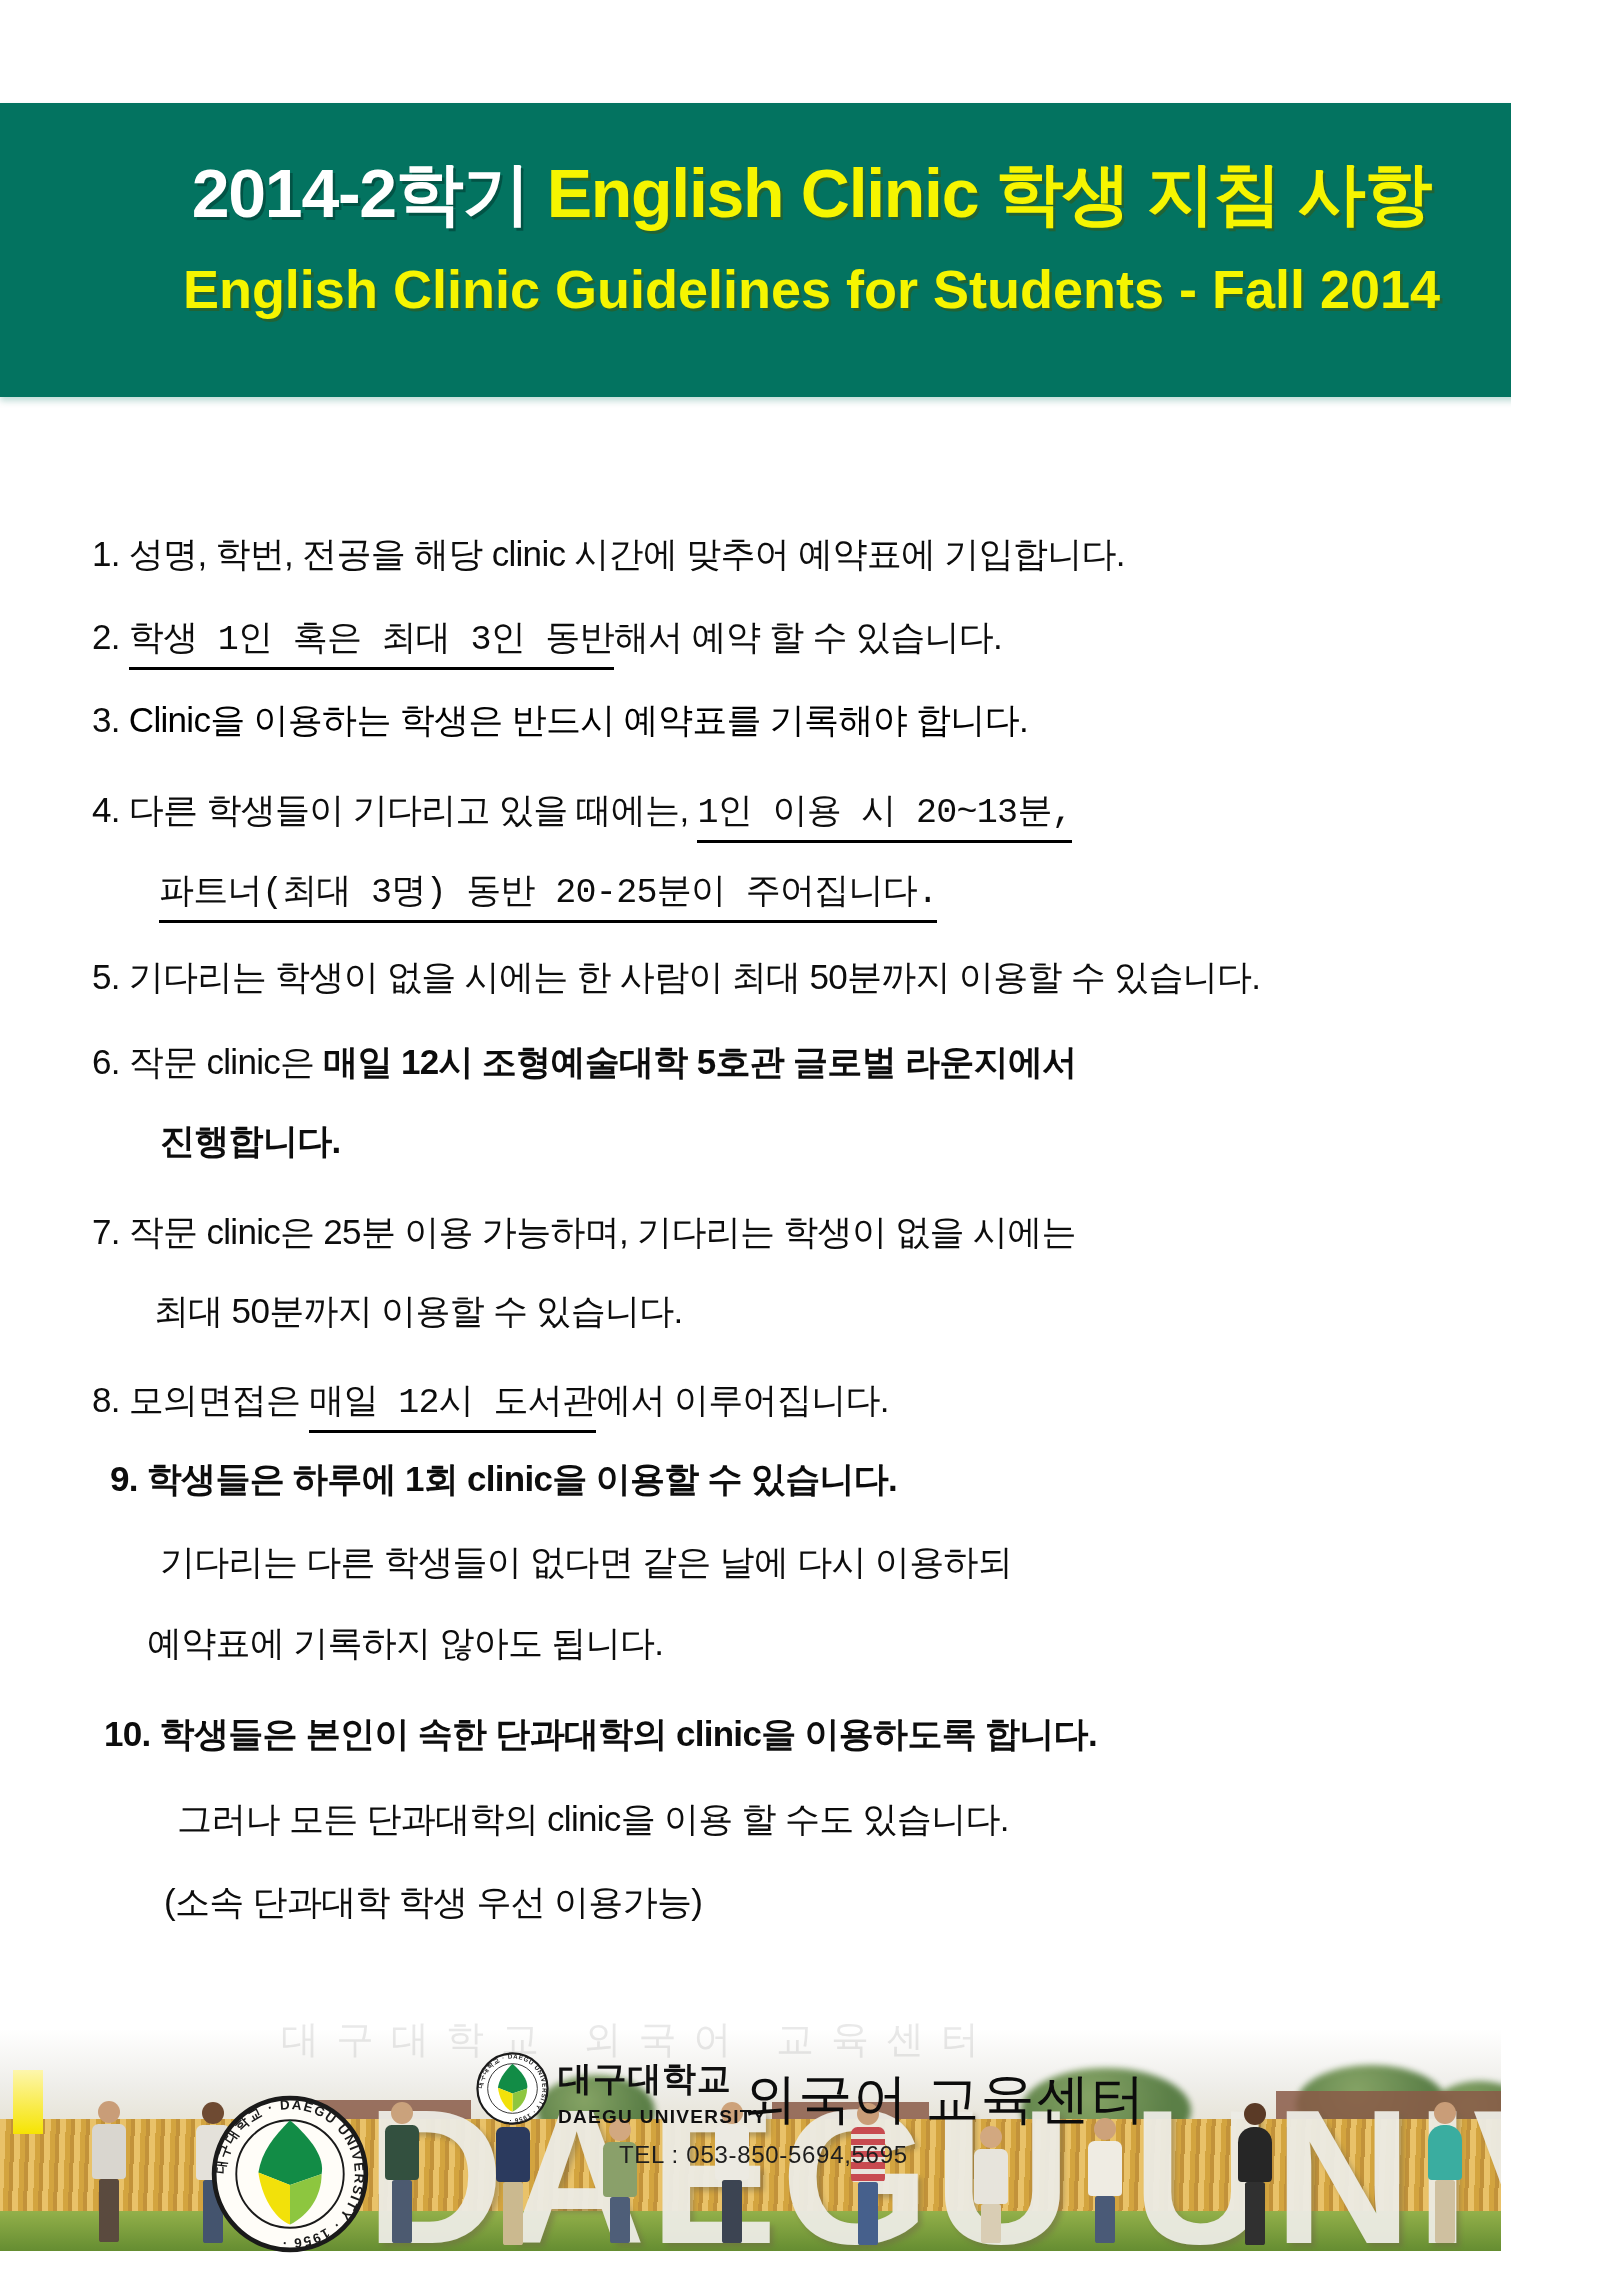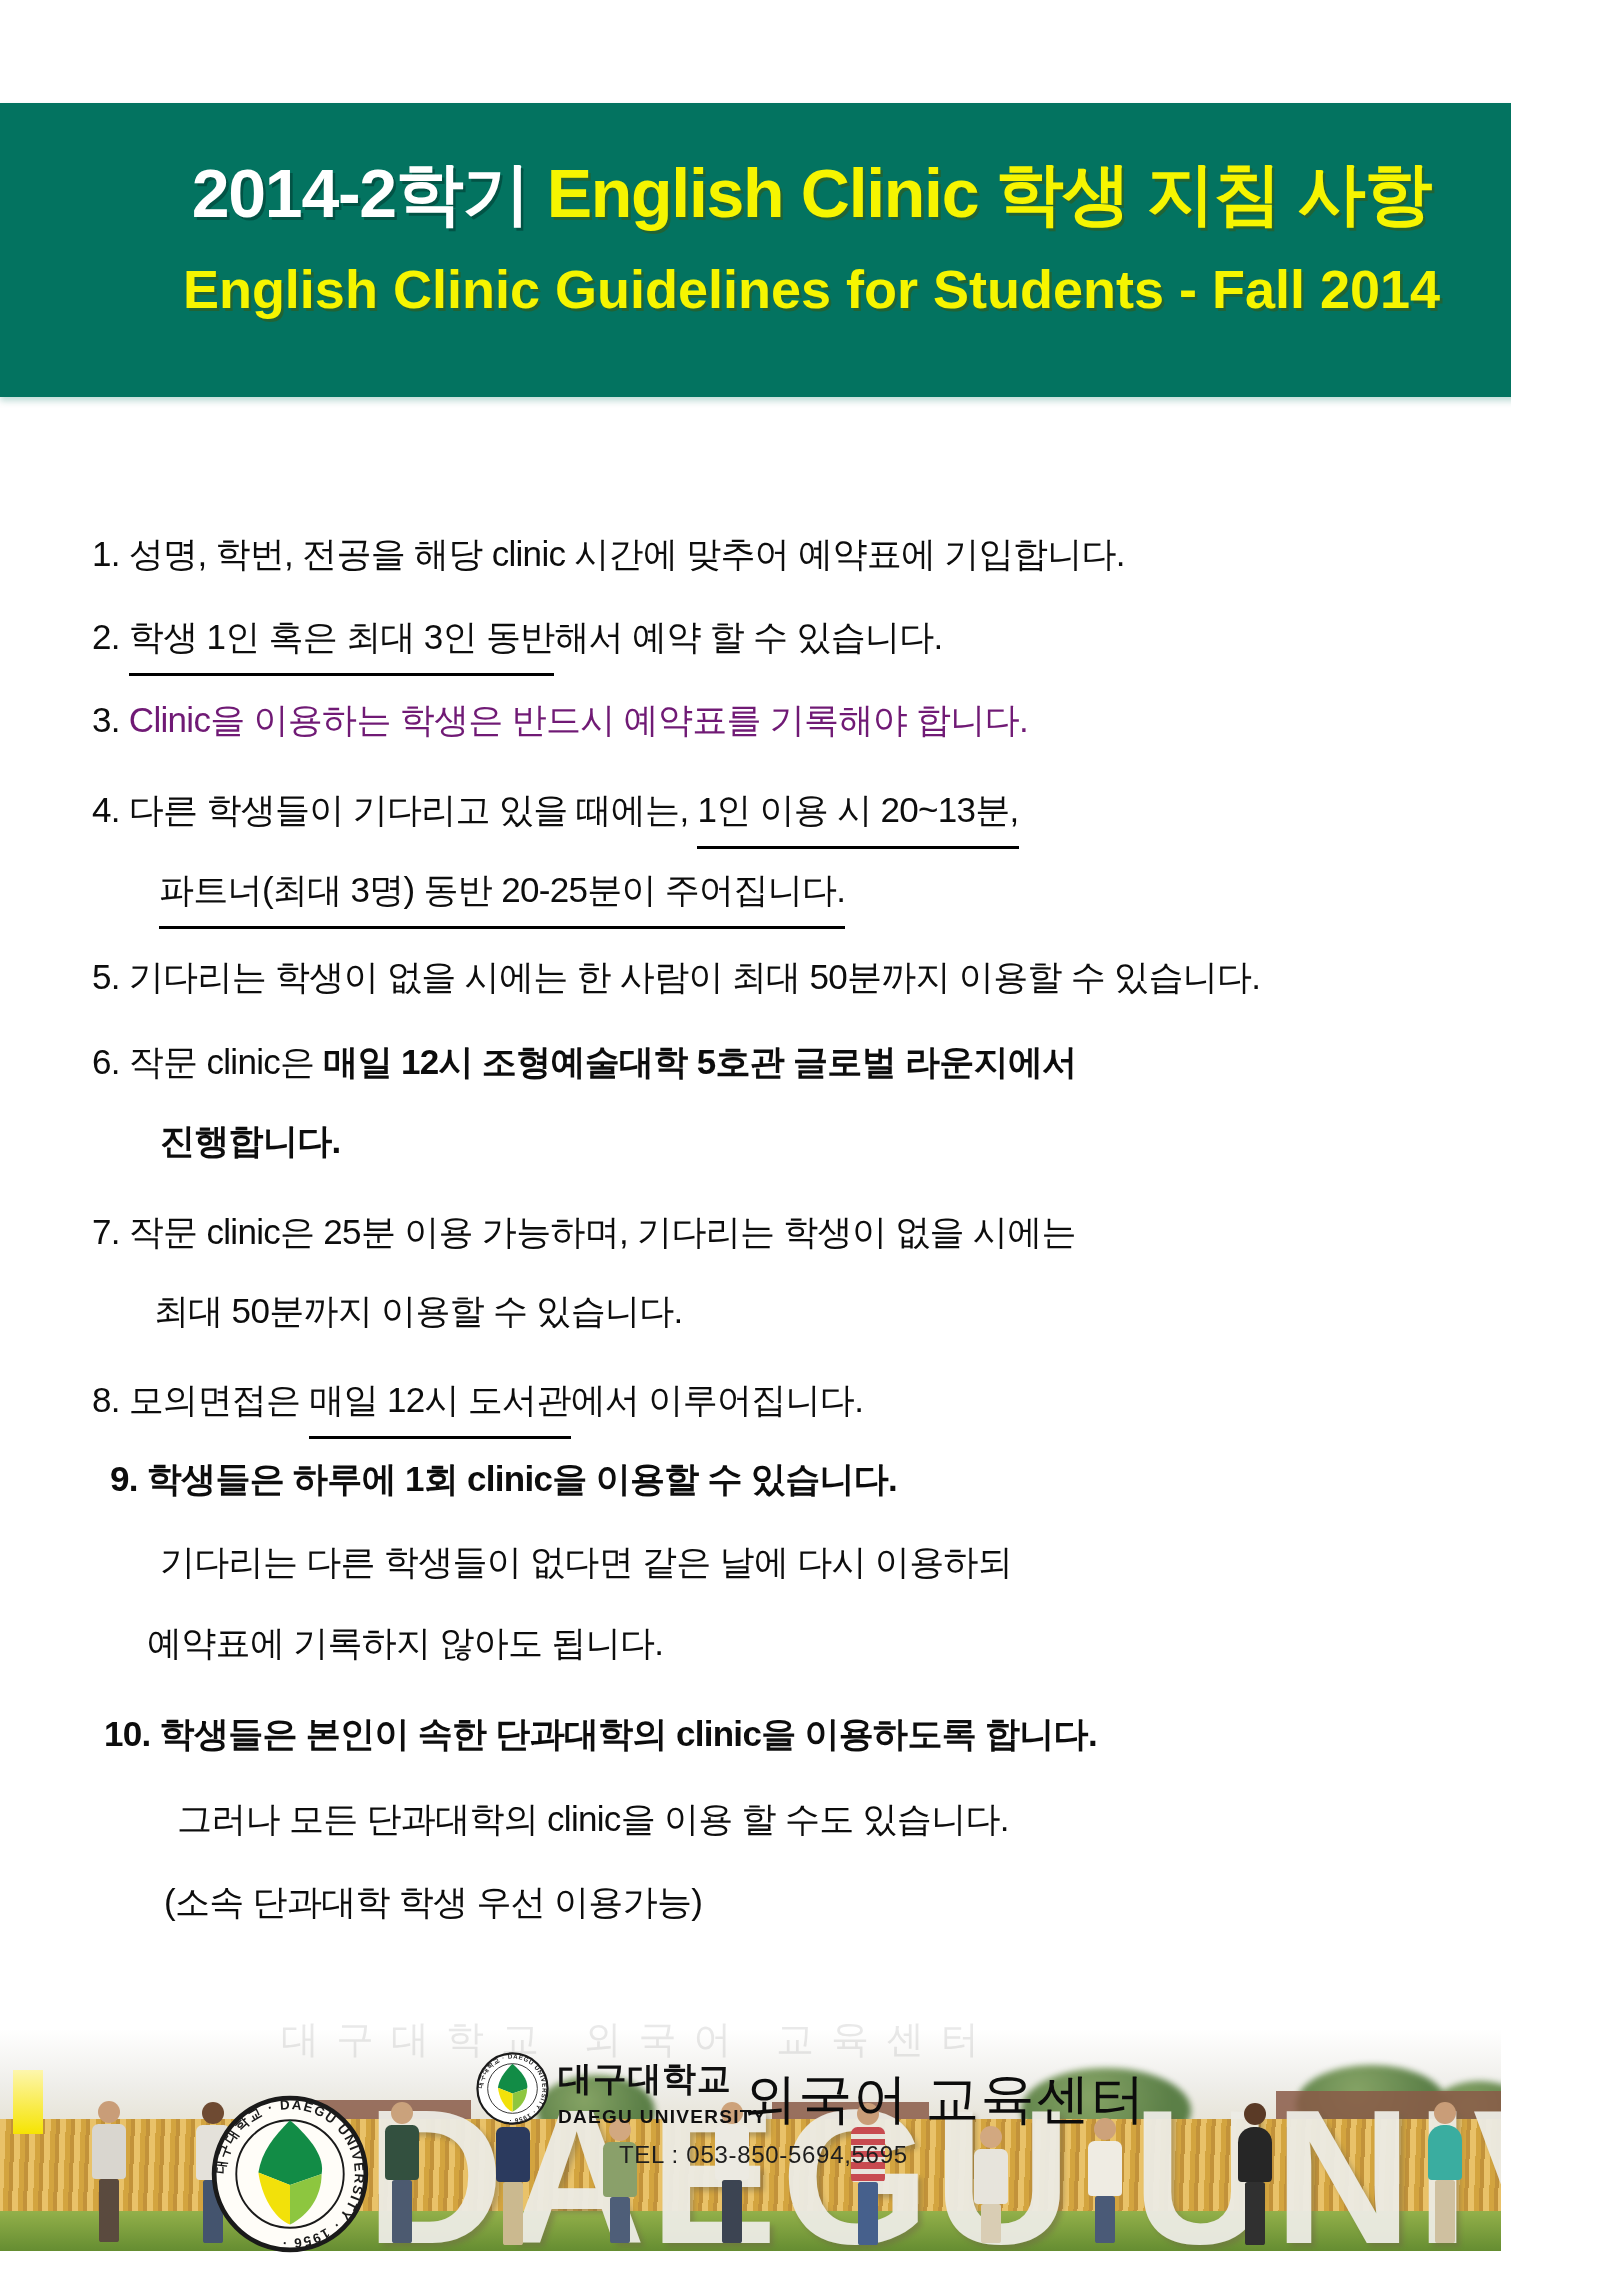--- a/index.html
+++ b/index.html
@@ -9,22 +9,22 @@
   
   .banner{position:absolute;left:0;top:103px;width:1623px;height:294px;background:#037360;
           box-shadow:0 3.9px 6.5px rgba(3,115,96,.25);text-align:center;}
   .title1{margin-top:46px;font-size:68px;font-weight:700;letter-spacing:-1.3px;white-space:nowrap;}
   .title1 .t-white{color:#ffffff;text-shadow:2.6px 2.6px 0 rgba(0,0,0,.28);}
   .t-yellow{color:#f6f500;text-shadow:2.6px 2.6px 0 rgba(70,80,0,.45);}
   .title2{margin-top:18.3px;font-size:54px;font-weight:700;letter-spacing:0;white-space:nowrap;}
 
   
   .gl{position:absolute;font-size:35px;line-height:42px;letter-spacing:-0.7px;white-space:nowrap;color:#0d0d0d;}
-  .seg-u{border-bottom:3.3px solid #000;padding-bottom:17px;}
-  .seg-red{color:#701a75;}
+  .seg-u{border-bottom:3.3px solid #000;padding-bottom:7px;font-family:Liberation Mono, monospace;}
+  .seg-red{color:#000000;}
   .seg-b{font-weight:700;}
   .w600{font-weight:600;margin-left:18px;}
 
   
   .photo{position:absolute;left:0;top:2029px;width:1501px;height:222px;overflow:hidden;
          background:linear-gradient(180deg,#ffffff 0%,#f3f2ee 30%,#e9e5d6 42%,#dcb95f 52%,#cfa040 70%,#93a83f 82%,#6d9334 100%);}
   .ph-sky{position:absolute;left:0;top:0;width:100%;height:92px;background:linear-gradient(#ffffff,#efeeea 60%,#e7e4d8);}
   .tree{position:absolute;border-radius:50%;background:radial-gradient(circle at 40% 35%,#7b9c58,#4c7437 70%);filter:blur(3.3px);opacity:.9;}
   .bld{position:absolute;background:#8a5a48;opacity:.85;}
   .ph-wheat{position:absolute;left:0;top:90px;width:100%;height:97px;

